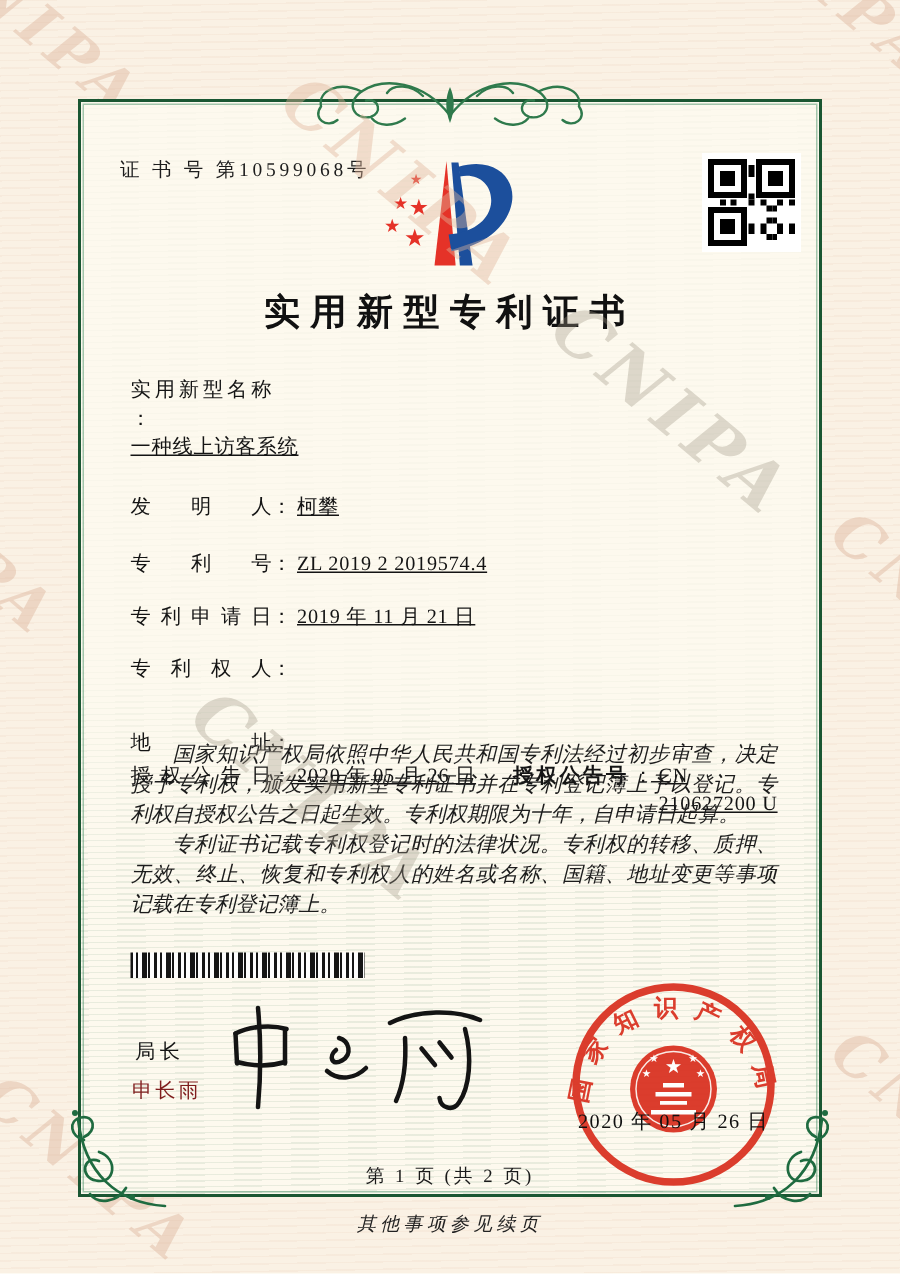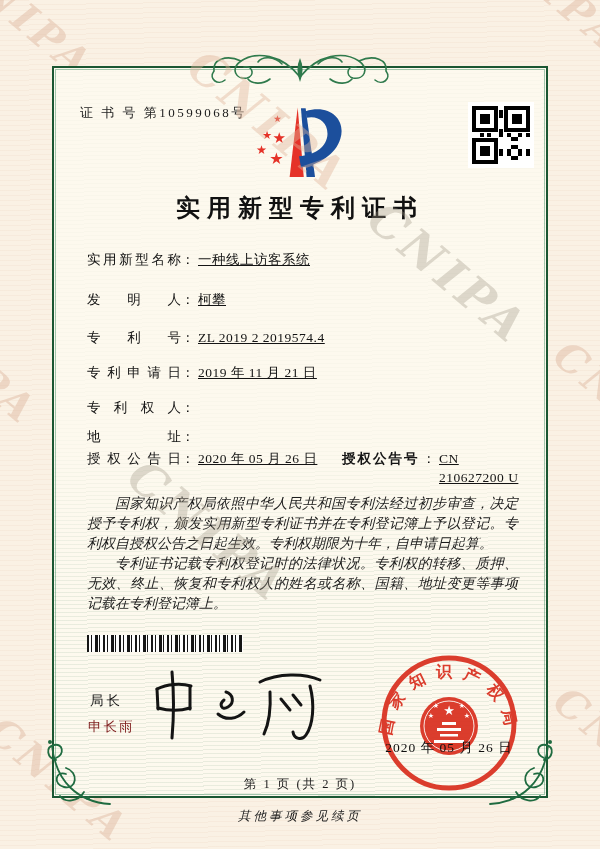--- a/index.html
+++ b/index.html
@@ -53,22 +53,22 @@
     font-size:24px; font-weight:700; letter-spacing:7px; color:#111; }
 
   
   .fields { position:absolute; left:33px; top:182px; width:438px;
     font-size:13.5px; color:#141414; }
   .frow { display:flex; line-height:19px; }
   .flabel { width:94px; text-align:justify; text-align-last:justify; flex:none; }
   .fcolon { flex:none; width:17px; }
   .fvalue { letter-spacing:.5px;text-decoration:underline; }
   .addr .fvalue{ white-space:pre-line; line-height:15.5px; }
-  .mb1{margin-bottom:21px;} .mb2{margin-bottom:19px;} .mb3{margin-bottom:16px;}
-  .mb4{margin-bottom:16px;} .mb5{margin-bottom:10px;} .mb6{margin-bottom:3px;}
+  .mb1{margin-bottom:21px;flex-direction:column;} .mb2{margin-bottom:19px;} .mb3{margin-bottom:16px;}
+  .mb4{margin-bottom:16px;} .mb5{margin-bottom:30px;} .mb6{margin-bottom:3px;}
   .fvalue-1{ width:132px; flex:none; }
   .flabel2{ width:80px; letter-spacing:2px; flex:none; margin-left:12px;font-weight:bold; }
 
   
   .law { position:absolute; left:33px; right:28px; top:426px;
     font-size:14px; font-style:italic; line-height:20px; color:#1c1c1c;
     text-align:justify; }
   .law p { text-indent:2em; }
 
   

